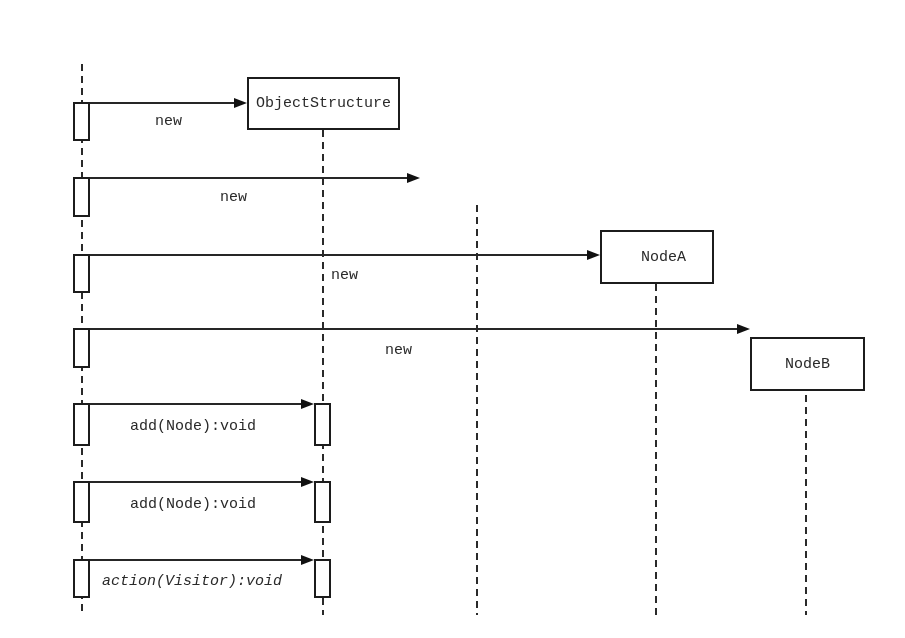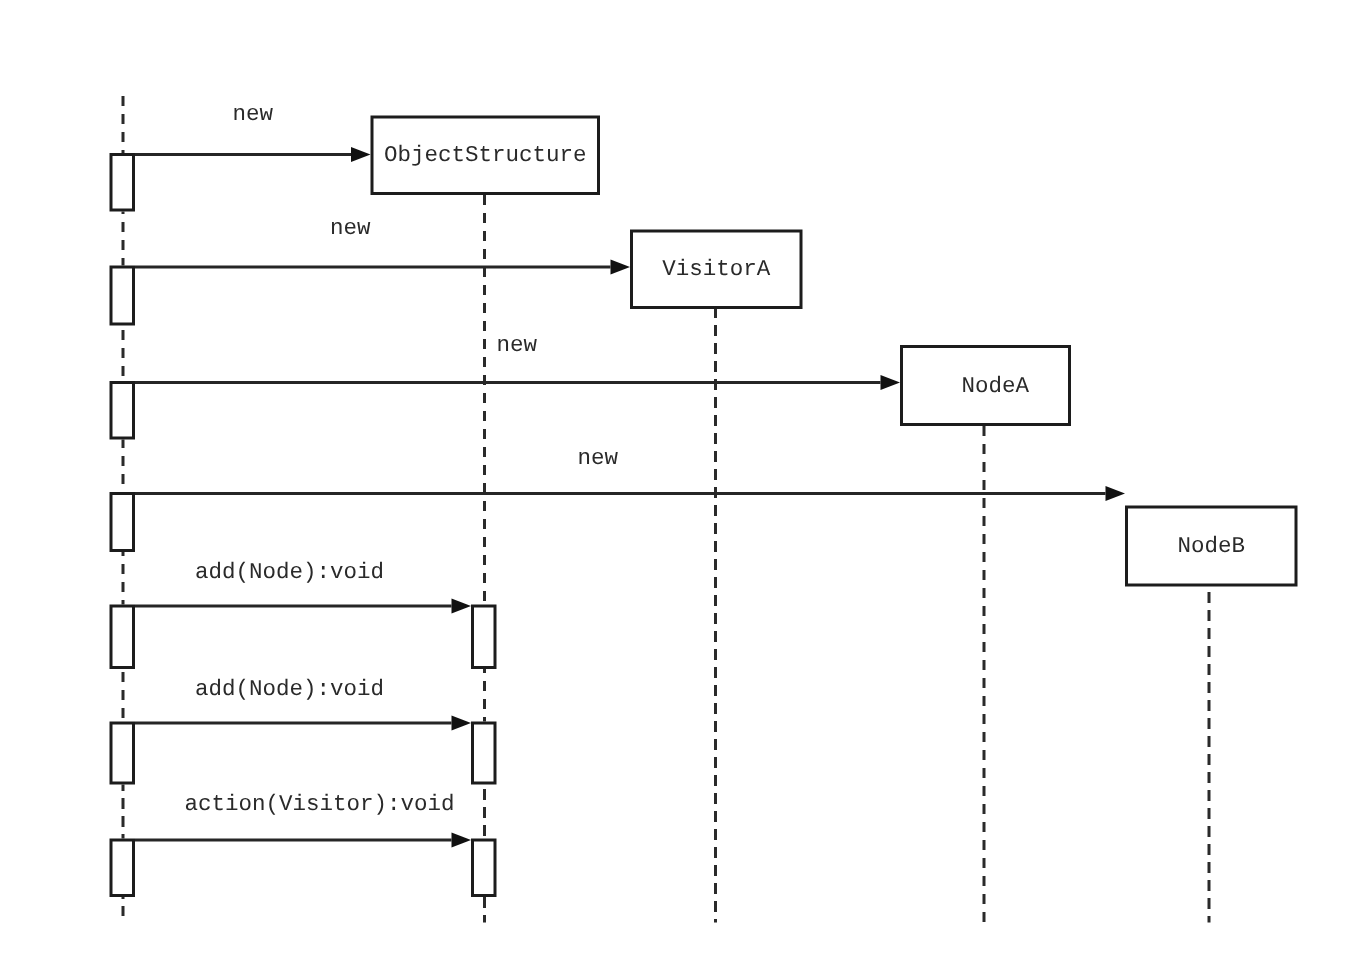--- a/index.html
+++ b/index.html
@@ -55,38 +55,36 @@
     border-top: 5px solid transparent;
     border-bottom: 5px solid transparent;
     z-index: 5;
   }
   .msg-label {
     position: absolute;
     font-size: 15px;
     color: #2a2a2a;
     white-space: nowrap;
     z-index: 4;
+    margin-top: 45px;
   }
 </style>
 </head>
 <body>
 
 <div class="canvas">
 
   <div class="lifeline" style="left:81px;  top:64px;  height:551px;"></div>
   <div class="lifeline" style="left:322px; top:130px; height:485px;"></div>
   <div class="lifeline" style="left:476px; top:205px; height:410px;"></div>
   <div class="lifeline" style="left:655px; top:284px; height:331px;"></div>
   <div class="lifeline" style="left:805px; top:359px; height:256px;"></div>
 
   <div class="actor-box" style="left:247px; top:77px;  width:153px; height:53px;">
     <span>ObjectStructure</span>
-  </div>
-  <div class="actor-box" style="left:420px; top:153px; width:115px; height:53px;">
-    <span>VisitorA</span>
   </div>
   <div class="actor-box" style="left:600px; top:230px; width:114px; height:54px;padding-left:13px;">
     <span>NodeA</span>
   </div>
   <div class="actor-box" style="left:750px; top:305px; width:115px; height:54px;margin-top:32px;">
     <span>NodeB</span>
   </div>
 
   <div class="activation" style="left:73px; top:102px; height:39px;"></div>
   <div class="activation" style="left:73px; top:177px; height:40px;"></div>
@@ -117,17 +115,17 @@
   <div class="arrowhead" style="left:737px; top:324px;"></div>
 
   <div class="msg-label" style="left:130px; top:373px;">add(Node):void</div>
   <div class="msg-line" style="left:90px; top:403px; width:211px;"></div>
   <div class="arrowhead" style="left:301px; top:399px;"></div>
 
   <div class="msg-label" style="left:130px; top:451px;">add(Node):void</div>
   <div class="msg-line" style="left:90px; top:481px; width:211px;"></div>
   <div class="arrowhead" style="left:301px; top:477px;"></div>
 
-  <div class="msg-label" style="left:123px; top:528px;">action(Visitor):void</div>
+  <div class="msg-label" style="left:102px; top:528px;font-style:italic;">action(Visitor):void</div>
   <div class="msg-line" style="left:90px; top:559px; width:211px;"></div>
   <div class="arrowhead" style="left:301px; top:555px;"></div>
 
 </div>
 
 </body></html>

